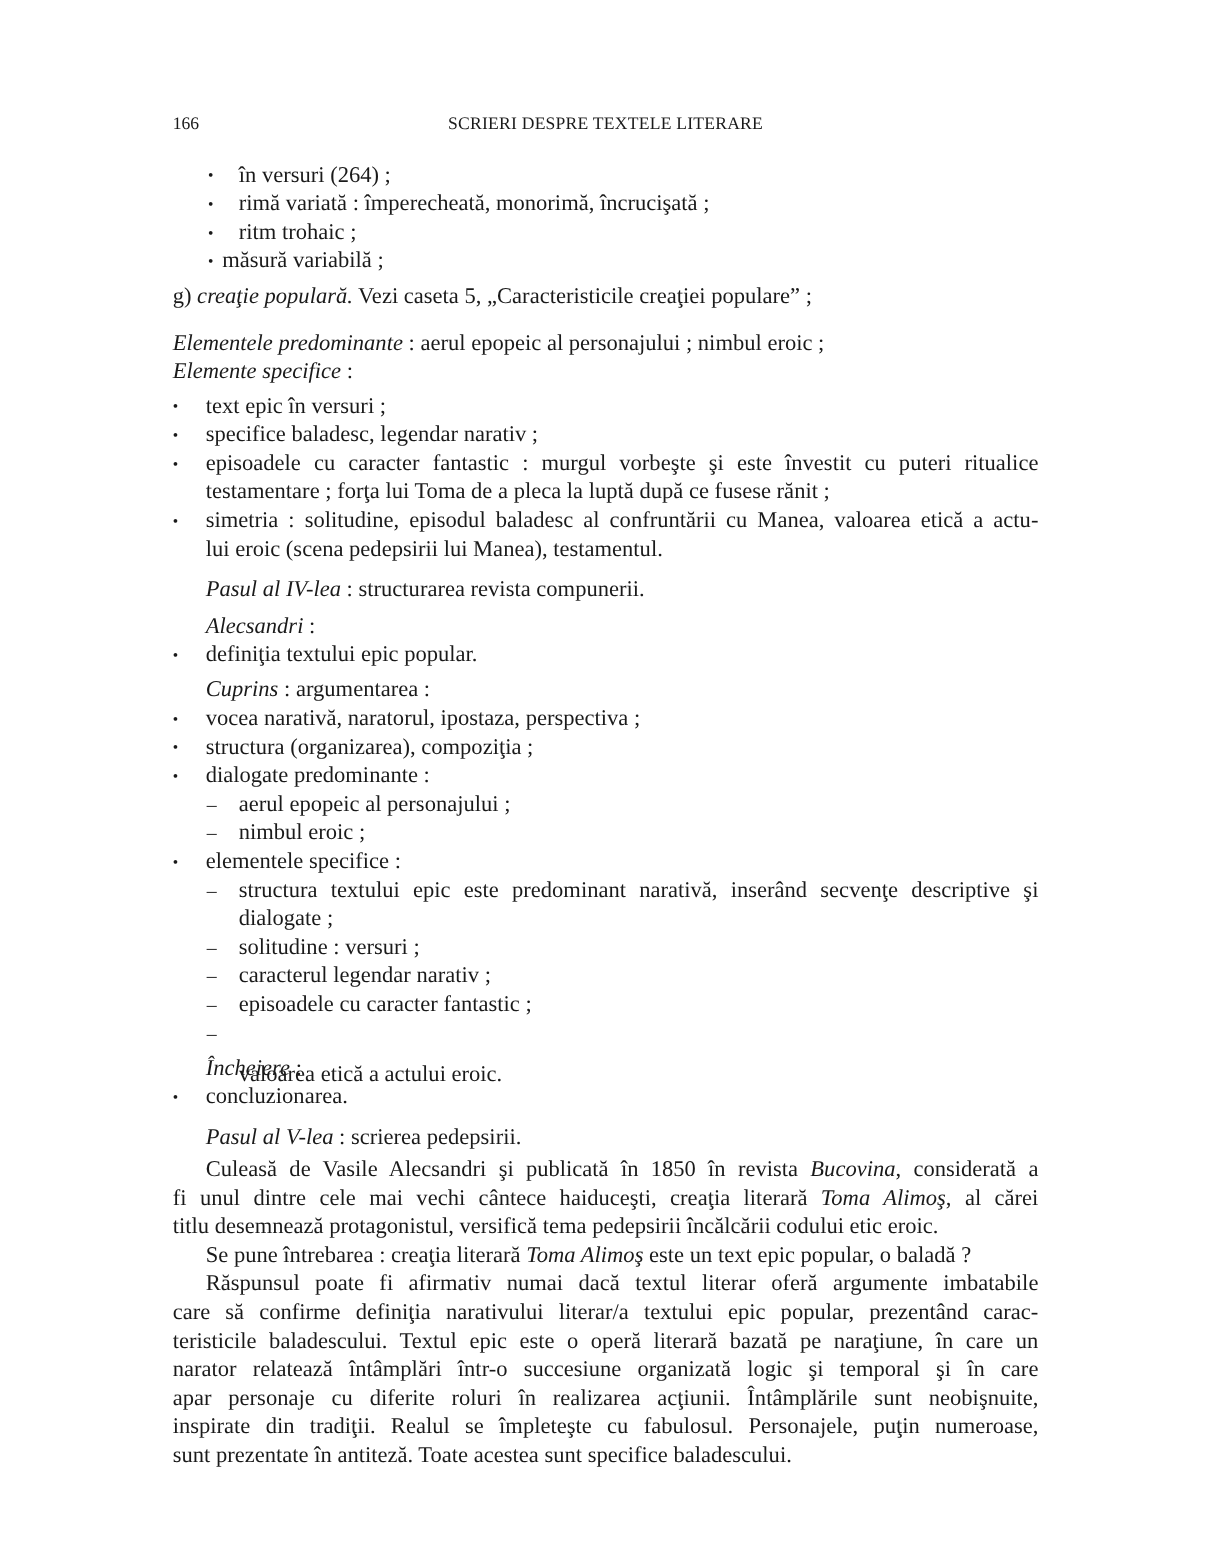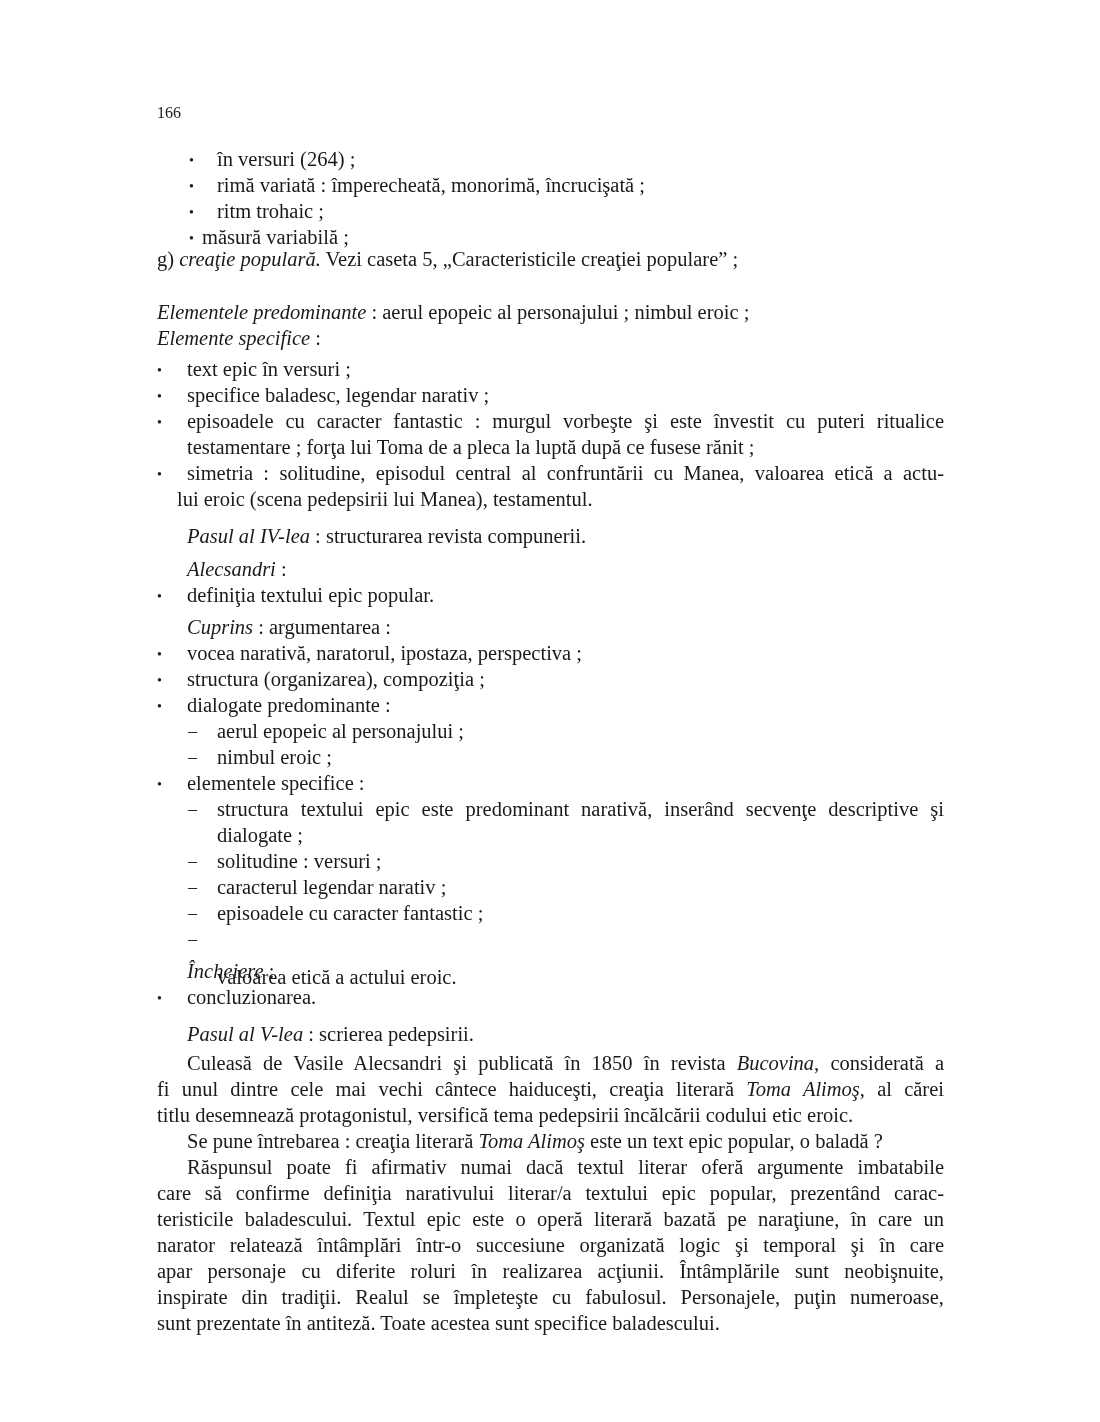--- a/index.html
+++ b/index.html
@@ -15,46 +15,47 @@
   .dash { position: absolute; font-size: 18px; line-height: 26px; }
   i { font-style: italic; }
 </style>
 </head>
 <body>
 
 <div class="page">
 
   <div class="header">
     <span class="page-number">166</span>
+    <span class="running-title">SCRIERI DESPRE TEXTELE LITERARE</span>
   </div>
 
   <span class="bullet" style="left:32px;top:148px">•</span>
   <div class="line" style="left:60px;top:146px">în versuri (264) ;</div>
   <span class="bullet" style="left:32px;top:174px">•</span>
   <div class="line" style="left:60px;top:172px">rimă variată :  împerecheată, monorimă, încrucişată ;</div>
   <span class="bullet" style="left:32px;top:200px">•</span>
   <div class="line" style="left:60px;top:198px">ritm trohaic ;</div>
   <span class="bullet" style="left:32px;top:226px">•</span>
   <div class="line" style="left:45px;top:224px">măsură variabilă ;</div>
 
-  <div class="line" style="top:246px"><span>g) </span><i>creaţie populară.</i><span> Vezi caseta 5, „Caracteristicile creaţiei populare” ;</span></div>
+  <div class="line" style="top:256px"><span>g) </span><i>creaţie populară.</i><span> Vezi caseta 5, „Caracteristicile creaţiei populare” ;</span></div>
 
   <div class="line" style="top:299px"><i>Elementele predominante</i><span> :  aerul epopeic al personajului ;  nimbul eroic ;</span></div>
   <div class="line" style="top:325px"><i>Elemente specifice</i><span> :</span></div>
 
   <span class="bullet" style="left:0;top:358px">•</span>
   <div class="line" style="left:30px;top:356px">text epic în versuri ;</div>
   <span class="bullet" style="left:0;top:384px">•</span>
   <div class="line" style="left:30px;top:382px">specifice baladesc, legendar narativ ;</div>
   <span class="bullet" style="left:0;top:410px">•</span>
   <div class="line justify" style="left:30px;top:408px;width:757px">episoadele cu caracter fantastic :  murgul vorbeşte şi este învestit cu puteri ritualice</div>
   <div class="line" style="left:30px;top:434px">testamentare ;  forţa lui Toma de a pleca la luptă după ce fusese rănit ;</div>
   <span class="bullet" style="left:0;top:462px">•</span>
-  <div class="line justify" style="left:30px;top:460px;width:757px">simetria :  solitudine, episodul central al confruntării cu Manea, valoarea etică a actu-</div>
-  <div class="line" style="left:20px;top:486px">lui eroic (scena pedepsirii lui Manea), testamentul.</div>
+  <div class="line justify" style="left:30px;top:460px;width:757px">simetria :  solitudine, episodul baladesc al confruntării cu Manea, valoarea etică a actu-</div>
+  <div class="line" style="left:30px;top:486px">lui eroic (scena pedepsirii lui Manea), testamentul.</div>
 
   <div class="line" style="left:30px;top:523px"><i>Pasul al IV-lea</i><span> :  structurarea revista compunerii.</span></div>
 
   <div class="line" style="left:30px;top:556px"><i>Alecsandri</i><span> :</span></div>
   <span class="bullet" style="left:0;top:584px">•</span>
   <div class="line" style="left:30px;top:582px">definiţia textului epic popular.</div>
 
   <div class="line" style="left:30px;top:614px"><i>Cuprins</i><span> :  argumentarea :</span></div>
   <span class="bullet" style="left:0;top:642px">•</span>
   <div class="line" style="left:30px;top:640px">vocea narativă, naratorul, ipostaza, perspectiva ;</div>

